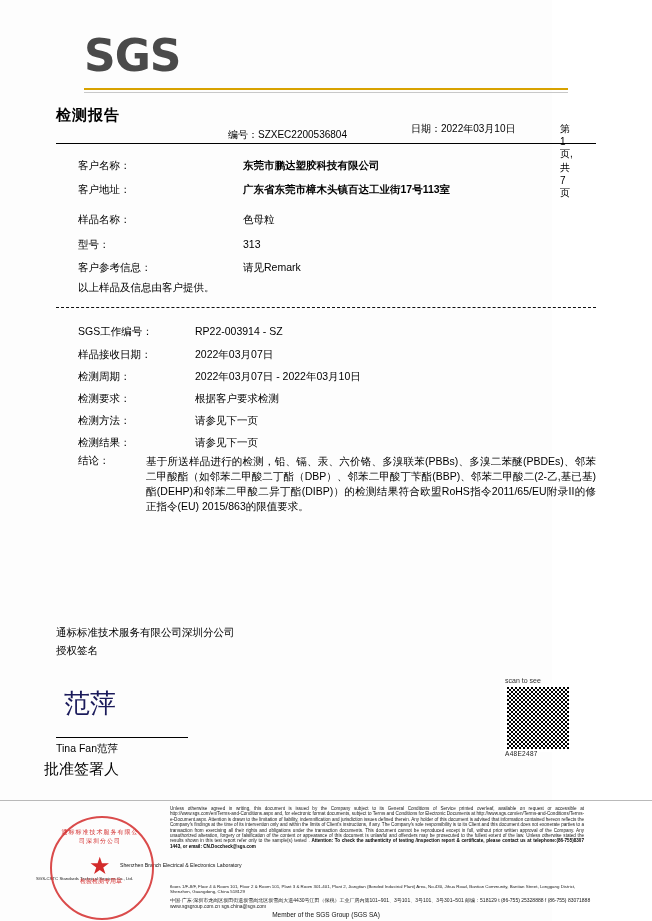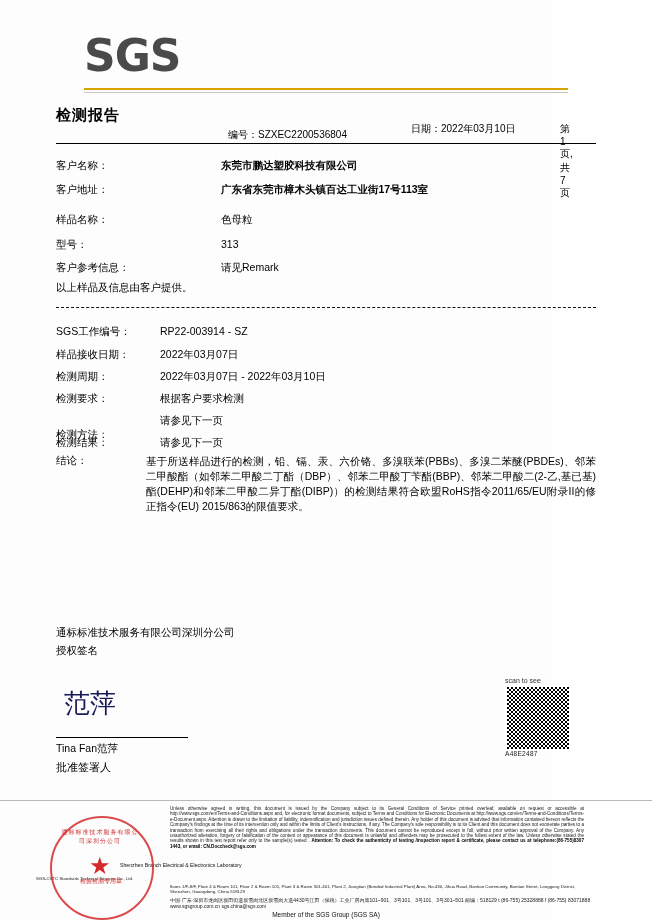--- a/index.html
+++ b/index.html
@@ -90,23 +90,24 @@
     width: 540px;
     height: 1px;
     background: #000;
   }
 
   
   .field {
     position: absolute;
     font-size: 10.5px;
     white-space: nowrap;
+    margin-left: 22px;
   }
   .flabel { left: 56px; }
-  .fvalue { left: 145px; padding-left: 15px; }
+  .fvalue { left: 158px; padding-left: 15px; }
   .fvalue-b { left: 221px; }
 
   .dash-rule {
     position: absolute;
     left: 56px;
     width: 540px;
     height: 0;
     border-top: 1px dashed #111;
   }
 
@@ -152,23 +153,23 @@
     background: #000;
   }
   .sig-name {
     position: absolute;
     left: 56px;
     top: 742px;
     font-size: 10.5px;
   }
   .sig-role {
     position: absolute;
-    left: 56px;
+    left: 44px;
     top: 760px;
-    font-size: 11px;
+    font-size: 15px;
   }
 
   
   .qr-caption {
     position: absolute;
     left: 505px;
     top: 677px;
     font-size: 7px;
     color: #333;
   }
@@ -353,21 +354,21 @@
 
   <div class="field flabel" style="top:348px;">样品接收日期：</div>
   <div class="field fvalue" style="top:348px;">2022年03月07日</div>
 
   <div class="field flabel" style="top:370px;">检测周期：</div>
   <div class="field fvalue" style="top:370px;">2022年03月07日 - 2022年03月10日</div>
 
   <div class="field flabel" style="top:392px;">检测要求：</div>
   <div class="field fvalue" style="top:392px;">根据客户要求检测</div>
 
-  <div class="field flabel" style="top:428px;text-align:center;">检测方法：</div>
+  <div class="field flabel" style="top:414px;text-align:center;">检测方法：</div>
   <div class="field fvalue" style="top:414px;">请参见下一页</div>
 
   <div class="field flabel" style="top:436px;">检测结果：</div>
   <div class="field fvalue" style="top:436px;">请参见下一页</div>
 
   <div class="field flabel" style="top:454px;">结论：</div>
   <div class="concl-text">基于所送样品进行的检测，铅、镉、汞、六价铬、多溴联苯(PBBs)、多溴二苯醚(PBDEs)、邻苯二甲酸酯（如邻苯二甲酸二丁酯（DBP）、邻苯二甲酸丁苄酯(BBP)、邻苯二甲酸二(2-乙,基已基)酯(DEHP)和邻苯二甲酸二异丁酯(DIBP)）的检测结果符合欧盟RoHS指令2011/65/EU附录II的修正指令(EU) 2015/863的限值要求。</div>
 
   <div class="sign-org">通标标准技术服务有限公司深圳分公司</div>
   <div class="sign-auth">授权签名</div>

